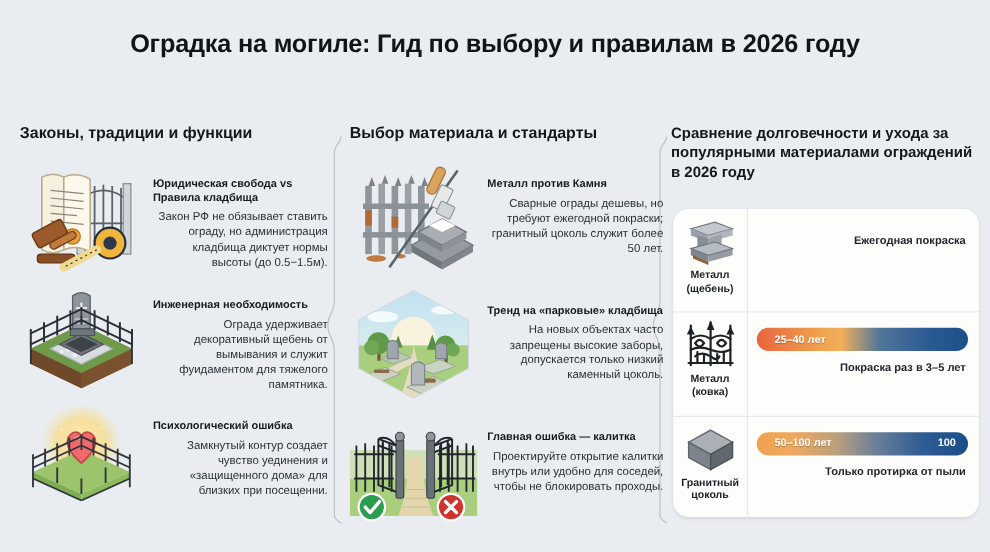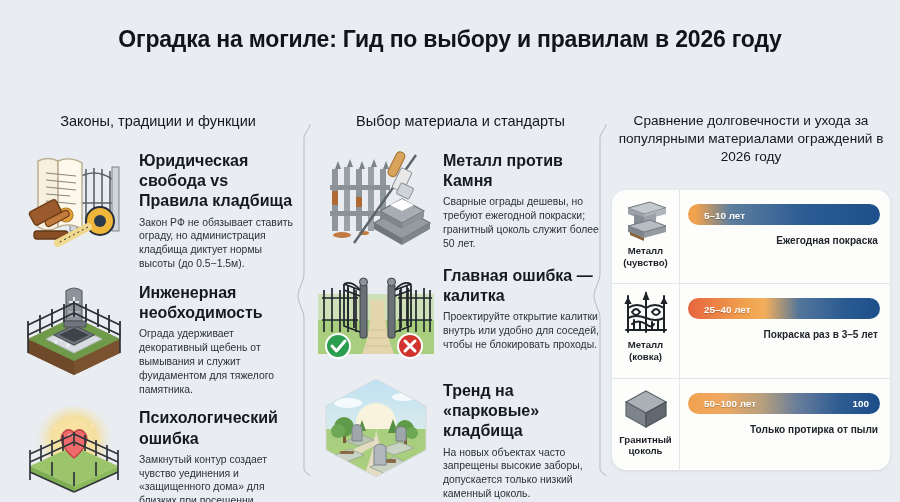--- a/index.html
+++ b/index.html
@@ -20,21 +20,21 @@
     color:#111418;
   }
 
   
   .col{position:absolute;top:112px;}
   .col-a{left:18px;width:280px;}
   .col-b{left:318px;width:285px;}
   .col-c{left:610px;width:282px;}
 
   .col-head{
-    text-align:center;font-weight:normal;color:#14181c;
+    text-align:left;font-weight:bold;color:#14181c;
     font-size:14.5px;line-height:1.32;
     margin-bottom:14px;
   }
   .col-c .col-head{font-size:13.6px;line-height:1.34;}
 
   
   .divider{position:absolute;top:124px;height:352px;width:22px;}
   .div-1{left:296px;}
   .div-2{left:592px;}
   .divider svg{display:block;}
@@ -42,25 +42,25 @@
   
   .item{display:flex;align-items:flex-start;gap:9px;margin-bottom:9px;}
   .col-a .item{margin-bottom:6px;}
   .thumb{
     flex:0 0 auto;width:112px;height:104px;
     border-radius:8px;position:relative;overflow:hidden;
   }
   .col-b .thumb{width:116px;height:106px;}
   .txt{flex:1 1 auto;padding-top:6px;min-width:0;}
   .h{
-    font-weight:bold;font-size:16px;line-height:1.26;
-    color:#141a20;margin-bottom:4px;
+    font-weight:bold;font-size:10px;line-height:1.26;
+    color:#141a20;margin-bottom:4px;margin-top:11px;
   }
   .p{
-    font-size:10.4px;line-height:1.33;color:#2a3138;
+    font-size:10.4px;line-height:1.33;color:#2a3138;text-align:right;
   }
 
   
   .card{
     position:absolute;left:612px;top:190px;width:278px;height:280px;
     background:#fdfdfc;border-radius:14px;
     box-shadow:0 1px 3px rgba(20,30,45,.10);
   }
   .crow{
     position:relative;height:93.3px;
@@ -329,86 +329,20 @@
       </div>
       <div class="txt">
         <div class="h">Металл против Камня</div>
         <div class="p">Сварные ограды дешевы, но требуют ежегодной покраски; гранитный цоколь служит более 50 лет.</div>
       </div>
     </div>
 
     <div class="item">
       <div class="thumb">
         <svg width="116" height="106" viewBox="0 0 116 106">
-          <rect width="116" height="106" fill="#e9edf1"></rect>
-          <rect x="0" y="34" width="116" height="26" fill="#cfe0b8"></rect>
-          <rect x="0" y="60" width="116" height="34" fill="#a9cf7e"></rect>
-
-          <path d="M44 94 Q54 70 52 40 L66 40 Q66 70 76 94 Z" fill="#e3d6ad"></path>
-          <g stroke="#cfc096" stroke-width="1">
-              <line x1="48" y1="86" x2="72" y2="86"></line>
-              <line x1="50" y1="78" x2="70" y2="78"></line>
-              <line x1="52" y1="70" x2="68" y2="70"></line>
-            </g>
-
-          <g stroke="#20262c" stroke-width="1.7" fill="none">
-            <line x1="6" y1="30" x2="6" y2="72"></line>
-              <line x1="14" y1="28" x2="14" y2="72"></line>
-            <line x1="22" y1="30" x2="22" y2="72"></line>
-              <line x1="30" y1="28" x2="30" y2="72"></line>
-            <line x1="38" y1="30" x2="38" y2="72"></line>
-            <line x1="4" y1="38" x2="40" y2="38"></line>
-              <line x1="4" y1="60" x2="40" y2="60"></line>
-          </g>
-
-          <g stroke="#20262c" stroke-width="1.7" fill="none">
-            <line x1="82" y1="30" x2="82" y2="72"></line>
-              <line x1="90" y1="28" x2="90" y2="72"></line>
-            <line x1="98" y1="30" x2="98" y2="72"></line>
-              <line x1="106" y1="28" x2="106" y2="72"></line>
-            <line x1="112" y1="30" x2="112" y2="72"></line>
-            <line x1="80" y1="38" x2="114" y2="38"></line>
-              <line x1="80" y1="60" x2="114" y2="60"></line>
-          </g>
-
-          <rect x="42" y="24" width="7" height="54" rx="2" fill="#697076" stroke="#3c4247" stroke-width="1"></rect>
-          <circle cx="45.5" cy="22" r="4" fill="#8d949b" stroke="#3c4247" stroke-width="1"></circle>
-          <rect x="70" y="24" width="7" height="54" rx="2" fill="#697076" stroke="#3c4247" stroke-width="1"></rect>
-          <circle cx="73.5" cy="22" r="4" fill="#8d949b" stroke="#3c4247" stroke-width="1"></circle>
-
-          <g stroke="#20262c" stroke-width="1.8" fill="none">
-            <path d="M42 30 L26 24 M42 36 L26 30"></path>
-            <line x1="30" y1="26" x2="30" y2="66"></line>
-              <line x1="36" y1="28" x2="36" y2="68"></line>
-            <path d="M26 24 L26 66 L42 72"></path>
-            <path d="M42 30 q-8 -10 -16 -6"></path>
-          </g>
-          <g stroke="#20262c" stroke-width="1.8" fill="none">
-            <path d="M77 30 L93 24 M77 36 L93 30"></path>
-            <line x1="89" y1="26" x2="89" y2="66"></line>
-              <line x1="83" y1="28" x2="83" y2="68"></line>
-            <path d="M93 24 L93 66 L77 72"></path>
-            <path d="M77 30 q8 -10 16 -6"></path>
-          </g>
-
-          <circle cx="20" cy="86" r="12" fill="#2a9d4e" stroke="#ffffff" stroke-width="2"></circle>
-          <path d="M14 86 l4.5 5 L27 81" stroke="#ffffff" stroke-width="3" fill="none" stroke-linecap="round" stroke-linejoin="round"></path>
-          <circle cx="92" cy="86" r="12" fill="#d0342c" stroke="#ffffff" stroke-width="2"></circle>
-          <path d="M87 81 L97 91 M97 81 L87 91" stroke="#ffffff" stroke-width="3" stroke-linecap="round"></path>
-        </svg>
-      </div>
-      <div class="txt">
-        <div class="h">Главная ошибка — калитка</div>
-        <div class="p">Проектируйте открытие калитки внутрь или удобно для соседей, чтобы не блокировать проходы.</div>
-      </div>
-    </div>
-
-    <div class="item">
-      <div class="thumb">
-        <svg width="116" height="106" viewBox="0 0 116 106">
           <defs>
             <clipPath id="hexclip">
               <path d="M58 4 L108 31 L108 75 L58 102 L8 75 L8 31 Z"></path>
             </clipPath>
             <linearGradient id="sky" x1="0" y1="0" x2="0" y2="1">
               <stop offset="0%" stop-color="#bfe0f2"></stop>
                 <stop offset="100%" stop-color="#eef6e8"></stop>
             </linearGradient>
           </defs>
           <rect width="116" height="106" fill="#e9edf1"></rect>
@@ -443,20 +377,86 @@
             <path d="M56 72 q6 -6 12 0 l0 18 l-12 0 z" fill="#b0b7bd" stroke="#7b8288" stroke-width="1"></path>
           </g>
           <path d="M58 4 L108 31 L108 75 L58 102 L8 75 L8 31 Z" fill="none" stroke="#d3dae0" stroke-width="1"></path>
         </svg>
       </div>
       <div class="txt">
         <div class="h">Тренд на «парковые» кладбища</div>
         <div class="p">На новых объектах часто запрещены высокие заборы, допускается только низкий каменный цоколь.</div>
       </div>
     </div>
+
+    <div class="item">
+      <div class="thumb">
+        <svg width="116" height="106" viewBox="0 0 116 106">
+          <rect width="116" height="106" fill="#e9edf1"></rect>
+          <rect x="0" y="34" width="116" height="26" fill="#cfe0b8"></rect>
+          <rect x="0" y="60" width="116" height="34" fill="#a9cf7e"></rect>
+
+          <path d="M44 94 Q54 70 52 40 L66 40 Q66 70 76 94 Z" fill="#e3d6ad"></path>
+          <g stroke="#cfc096" stroke-width="1">
+              <line x1="48" y1="86" x2="72" y2="86"></line>
+              <line x1="50" y1="78" x2="70" y2="78"></line>
+              <line x1="52" y1="70" x2="68" y2="70"></line>
+            </g>
+
+          <g stroke="#20262c" stroke-width="1.7" fill="none">
+            <line x1="6" y1="30" x2="6" y2="72"></line>
+              <line x1="14" y1="28" x2="14" y2="72"></line>
+            <line x1="22" y1="30" x2="22" y2="72"></line>
+              <line x1="30" y1="28" x2="30" y2="72"></line>
+            <line x1="38" y1="30" x2="38" y2="72"></line>
+            <line x1="4" y1="38" x2="40" y2="38"></line>
+              <line x1="4" y1="60" x2="40" y2="60"></line>
+          </g>
+
+          <g stroke="#20262c" stroke-width="1.7" fill="none">
+            <line x1="82" y1="30" x2="82" y2="72"></line>
+              <line x1="90" y1="28" x2="90" y2="72"></line>
+            <line x1="98" y1="30" x2="98" y2="72"></line>
+              <line x1="106" y1="28" x2="106" y2="72"></line>
+            <line x1="112" y1="30" x2="112" y2="72"></line>
+            <line x1="80" y1="38" x2="114" y2="38"></line>
+              <line x1="80" y1="60" x2="114" y2="60"></line>
+          </g>
+
+          <rect x="42" y="24" width="7" height="54" rx="2" fill="#697076" stroke="#3c4247" stroke-width="1"></rect>
+          <circle cx="45.5" cy="22" r="4" fill="#8d949b" stroke="#3c4247" stroke-width="1"></circle>
+          <rect x="70" y="24" width="7" height="54" rx="2" fill="#697076" stroke="#3c4247" stroke-width="1"></rect>
+          <circle cx="73.5" cy="22" r="4" fill="#8d949b" stroke="#3c4247" stroke-width="1"></circle>
+
+          <g stroke="#20262c" stroke-width="1.8" fill="none">
+            <path d="M42 30 L26 24 M42 36 L26 30"></path>
+            <line x1="30" y1="26" x2="30" y2="66"></line>
+              <line x1="36" y1="28" x2="36" y2="68"></line>
+            <path d="M26 24 L26 66 L42 72"></path>
+            <path d="M42 30 q-8 -10 -16 -6"></path>
+          </g>
+          <g stroke="#20262c" stroke-width="1.8" fill="none">
+            <path d="M77 30 L93 24 M77 36 L93 30"></path>
+            <line x1="89" y1="26" x2="89" y2="66"></line>
+              <line x1="83" y1="28" x2="83" y2="68"></line>
+            <path d="M93 24 L93 66 L77 72"></path>
+            <path d="M77 30 q8 -10 16 -6"></path>
+          </g>
+
+          <circle cx="20" cy="86" r="12" fill="#2a9d4e" stroke="#ffffff" stroke-width="2"></circle>
+          <path d="M14 86 l4.5 5 L27 81" stroke="#ffffff" stroke-width="3" fill="none" stroke-linecap="round" stroke-linejoin="round"></path>
+          <circle cx="92" cy="86" r="12" fill="#d0342c" stroke="#ffffff" stroke-width="2"></circle>
+          <path d="M87 81 L97 91 M97 81 L87 91" stroke="#ffffff" stroke-width="3" stroke-linecap="round"></path>
+        </svg>
+      </div>
+      <div class="txt">
+        <div class="h">Главная ошибка — калитка</div>
+        <div class="p">Проектируйте открытие калитки внутрь или удобно для соседей, чтобы не блокировать проходы.</div>
+      </div>
+    </div>
   </div>
 
   <div class="col col-c">
     <div class="col-head">Сравнение долговечности и ухода за популярными материалами ограждений в 2026 году</div>
   </div>
 
   <div class="card">
 
     <div class="crow">
       <div class="cleft">
@@ -464,27 +464,23 @@
           <path d="M6 10 L28 4 L44 10 L22 16 Z" fill="#c3c9ce" stroke="#6e757c" stroke-width="1"></path>
           <path d="M6 10 L22 16 L22 22 L6 16 Z" fill="#9aa1a8"></path>
           <path d="M22 16 L44 10 L44 16 L22 22 Z" fill="#aeb5bb"></path>
           <path d="M12 16 L22 19 L22 32 L12 29 Z" fill="#868d94"></path>
           <path d="M22 19 L34 15 L34 28 L22 32 Z" fill="#9aa1a8"></path>
           <path d="M6 28 L22 34 L22 40 L6 34 Z" fill="#7f868d"></path>
           <path d="M22 34 L44 28 L44 34 L22 40 Z" fill="#949ba1"></path>
           <path d="M6 28 L28 22 L44 28 L22 34 Z" fill="#b5bcc2" stroke="#6e757c" stroke-width="1"></path>
           <path d="M8 34 L22 40 L22 43 L8 37 Z" fill="#8a6238"></path>
         </svg>
-        <div class="clabel">Металл (чувство)</div>
+        <div class="clabel">Металл (щебень)</div>
       </div>
       <div class="cright">
-        <div class="bar" style="background:linear-gradient(90deg,#f0a24e 0%,#f0a24e 4%,#5e7f9e 22%,#2c5c93 60%,#1d4f8a 100%);">
-          <span class="val">5–10 лет</span>
-          <span class="endval"></span>
-        </div>
         <div class="cnote">Ежегодная покраска</div>
       </div>
     </div>
 
     <div class="crow">
       <div class="cleft">
         <svg class="cico" viewBox="0 0 48 44">
           <g stroke="#1d2227" stroke-width="2" fill="none" stroke-linecap="round">
             <line x1="6" y1="10" x2="6" y2="40"></line>
             <line x1="24" y1="6" x2="24" y2="40"></line>

